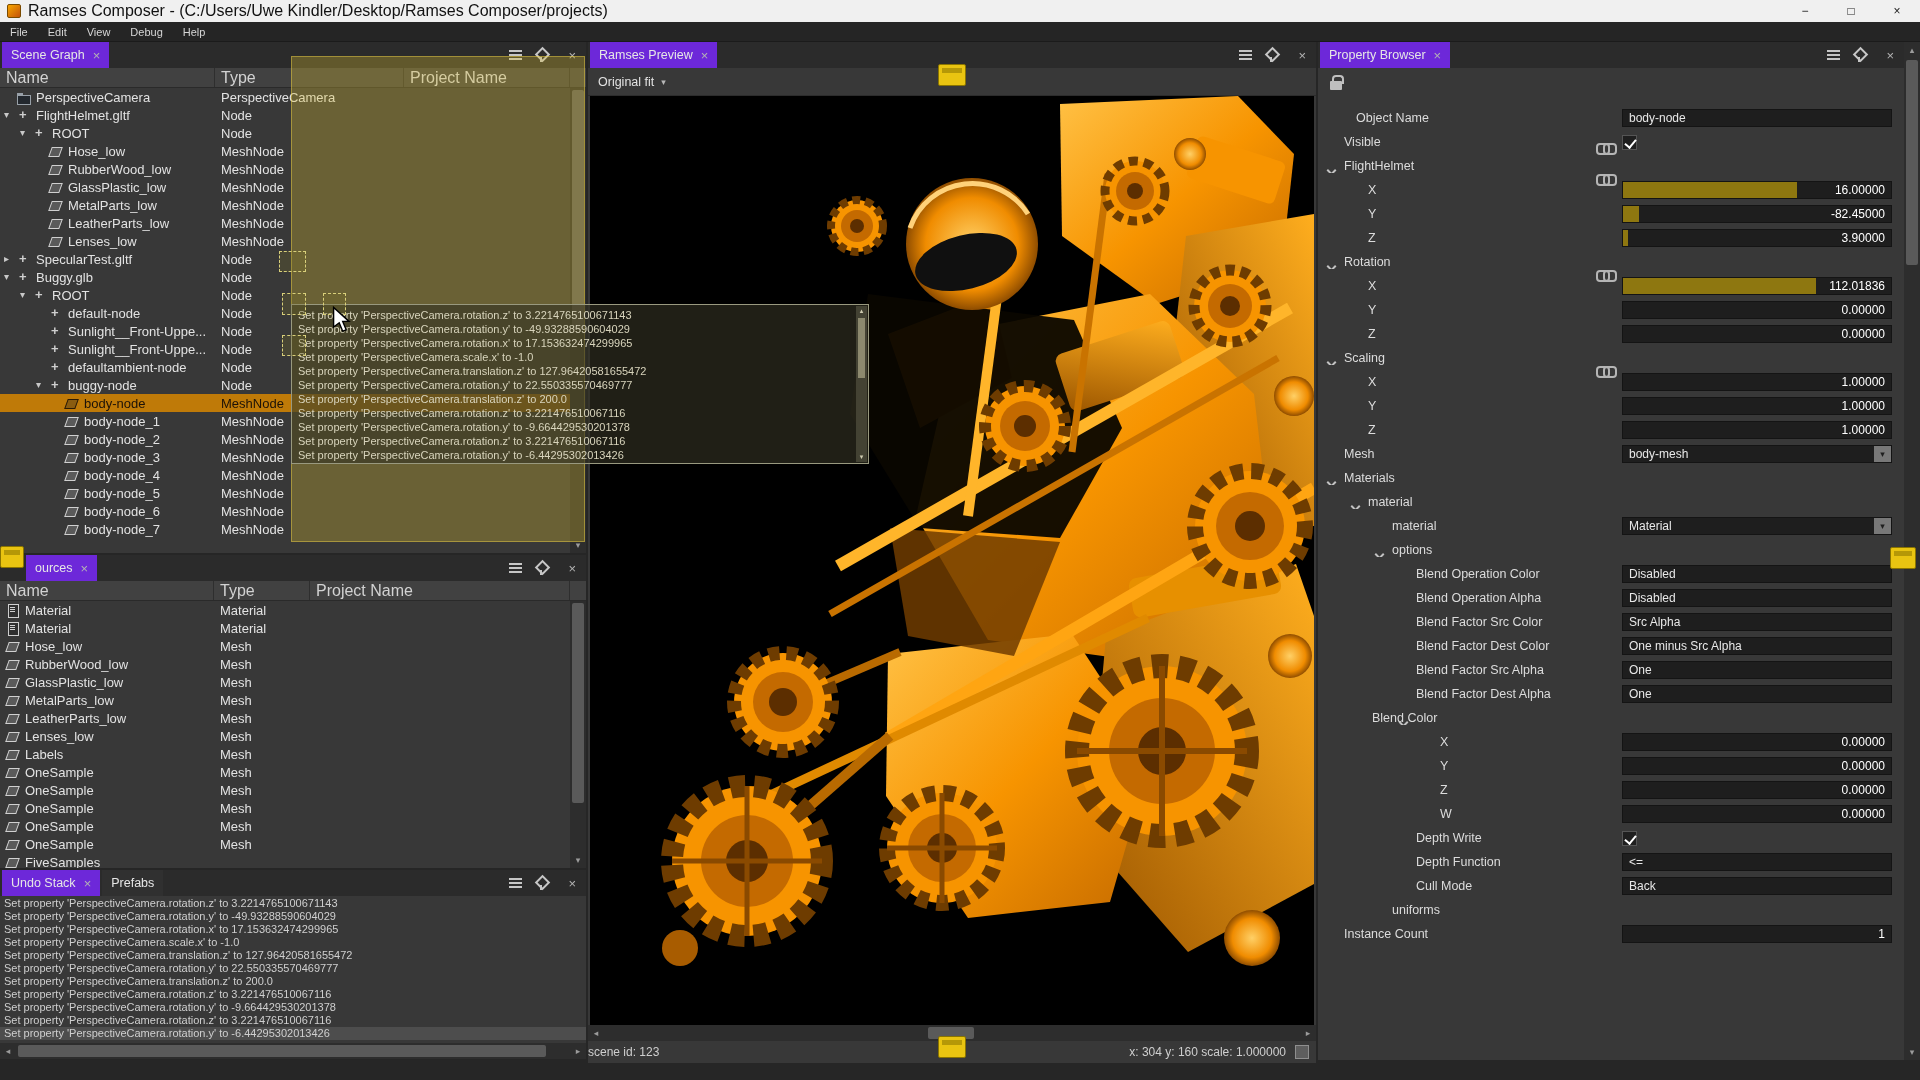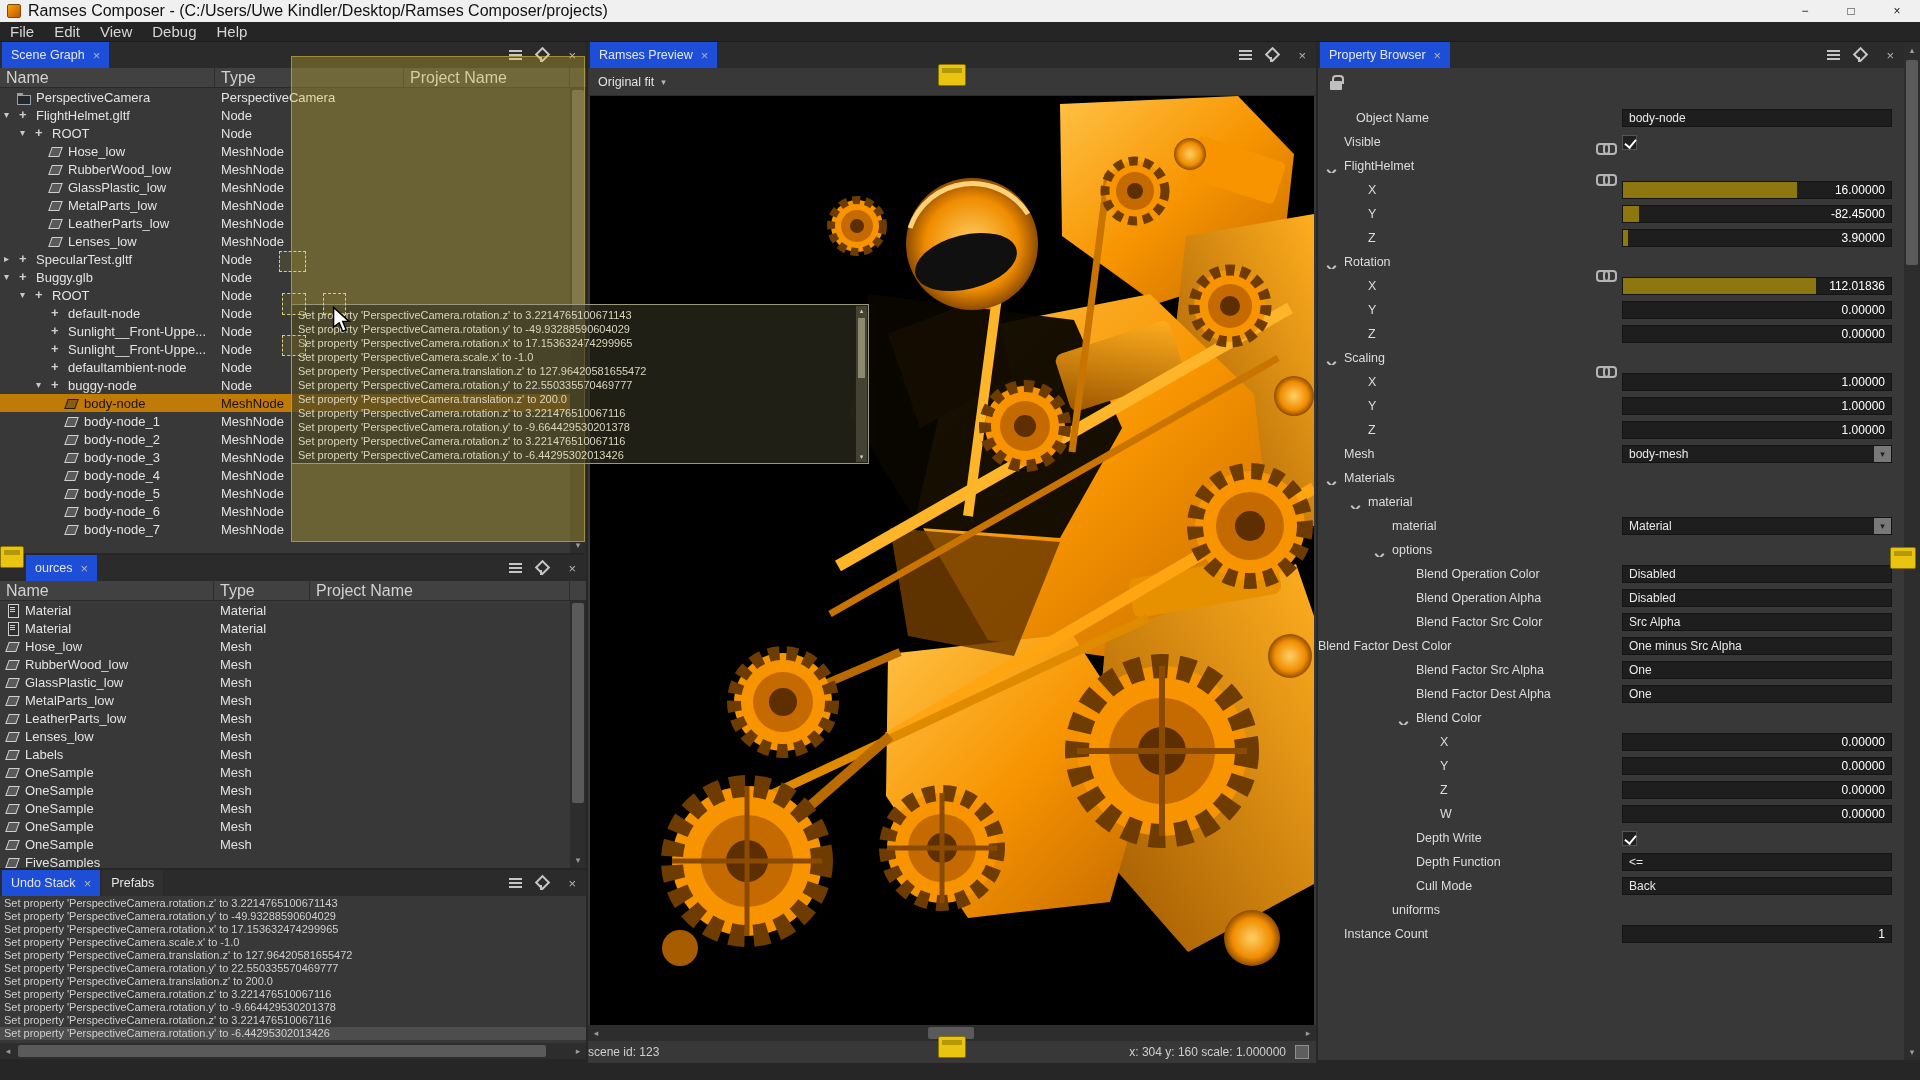--- a/index.html
+++ b/index.html
@@ -5,32 +5,32 @@
   *{box-sizing:border-box;margin:0;padding:0}
   html,body{width:1920px;height:1080px;overflow:hidden;background:#262626;font-family:"Liberation Sans",sans-serif}
   
   .titlebar{position:absolute;left:0;top:0;width:1920px;height:22px;background:#f0f0f0;display:flex;align-items:center;z-index:5}
   .app-icon{width:14px;height:14px;margin:0 7px;background:linear-gradient(135deg,#f7a600,#c4520a);border:1px solid #7a4a00;border-radius:2px}
   .title-text{font-size:16px;color:#111;white-space:nowrap}
   .win-btns{margin-left:auto;display:flex;height:100%}
   .win-btn{width:46px;height:100%;display:flex;align-items:center;justify-content:center;font-size:12px;color:#222}
   
   .menubar{position:absolute;left:0;top:22px;width:1920px;height:20px;background:#252525;border-bottom:1px solid #1b1b1b;display:flex;align-items:center;z-index:5}
-  .menu-item{padding:0 10px;font-size:15px;color:#d6d6d6;height:100%;display:flex;align-items:center}
+  .menu-item{padding:0 10px;font-size:11px;color:#d6d6d6;height:100%;display:flex;align-items:center}
   
   .panel{position:absolute;background:#383838;overflow:hidden}
   #sg{left:0;top:42px;width:586px;height:511px}
   #res{left:0;top:555px;width:586px;height:313px}
   #undo{left:0;top:870px;width:586px;height:173px}
   #preview{left:588px;top:42px;width:728px;height:1021px}
   #props{left:1318px;top:42px;width:586px;height:1018px}
   
   .tabbar{position:absolute;left:0;top:0;right:0;height:26px;background:#2b2b2b;display:flex;align-items:center}
   .tab{height:26px;display:flex;align-items:center;padding:0 9px;background:#303030;color:#e6e6e6;font-size:12.5px;margin-left:2px;white-space:nowrap}
-  .tab.active{background:#1d4ed8}
+  .tab.active{background:#6d28d9}
   .tab.shift{margin-left:26px}
   .tx{margin-left:8px;color:#b4b4b4;font-size:13px;line-height:1}
   .bar-icons{margin-left:auto;display:flex;align-items:center;gap:13px;padding-right:10px;height:100%}
   .hamb{width:13px;height:10px;position:relative}
   .hamb::before{content:"";position:absolute;left:0;top:0;width:13px;height:2px;background:#c6c6c6;box-shadow:0 4px 0 #c6c6c6,0 8px 0 #c6c6c6}
   .pin{position:relative;width:12px;height:14px}
   .pin::before{content:"";position:absolute;left:2px;top:1px;width:7px;height:7px;border:2px solid #c6c6c6;transform:rotate(45deg)}
   .pin::after{content:"";position:absolute;left:5px;top:9px;width:2px;height:5px;background:#c6c6c6}
   
   .cols{position:absolute;left:0;top:26px;right:0;height:20px;background:#414141;border-bottom:1px solid #2a2a2a;display:flex;align-items:center;font-size:16px;color:#d2d2d2}
@@ -914,21 +914,21 @@
       </div>
       <div class="prow">
         <div class="plab" style="padding-left: 98px;">
           <div class="plbl">Blend Factor Src Color</div>
         </div>
         <div class="pval">
           <div class="pfield textf">Src Alpha</div>
         </div>
       </div>
       <div class="prow">
-        <div class="plab" style="">
+        <div class="plab" style="padding-left: 98px;">
           <div class="plbl">Blend Factor Dest Color</div>
         </div>
         <div class="pval">
           <div class="pfield textf">One minus Src Alpha</div>
         </div>
       </div>
       <div class="prow">
         <div class="plab" style="padding-left: 98px;">
           <div class="plbl">Blend Factor Src Alpha</div>
         </div>
@@ -938,21 +938,21 @@
       </div>
       <div class="prow">
         <div class="plab" style="padding-left: 98px;">
           <div class="plbl">Blend Factor Dest Alpha</div>
         </div>
         <div class="pval">
           <div class="pfield textf">One</div>
         </div>
       </div>
       <div class="prow">
-        <div class="plab" style="padding-left: 98px;">
+        <div class="plab" style="padding-left: 54px;">
           <div class="pcaret" style="left: 82px;"></div>
           <div class="plbl">Blend Color</div>
         </div>
         <div class="pval"></div>
       </div>
       <div class="prow">
         <div class="plab" style="padding-left: 122px;">
           <div class="plbl">X</div>
         </div>
         <div class="pval">

